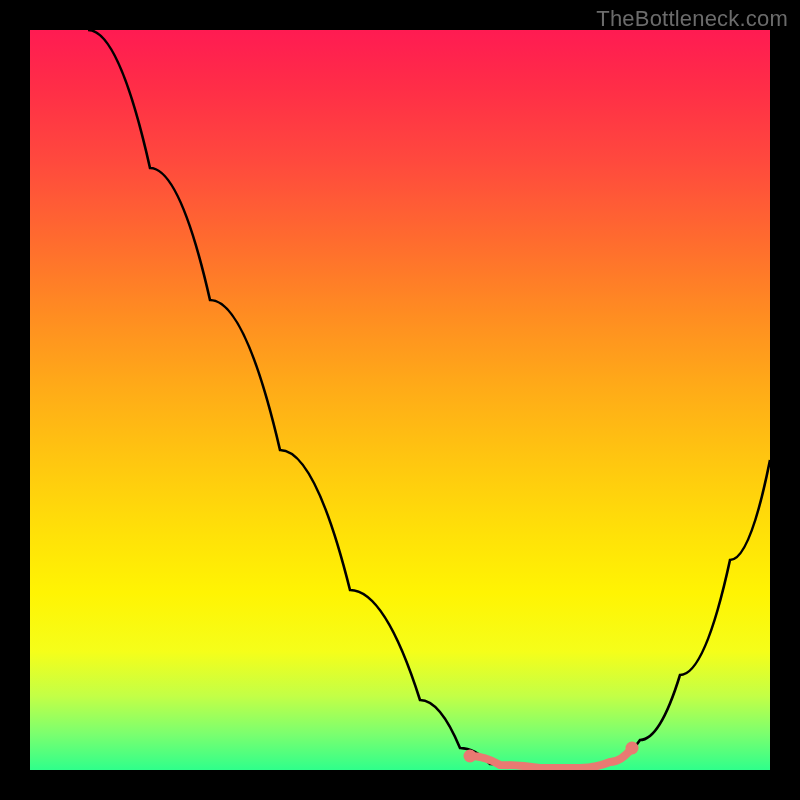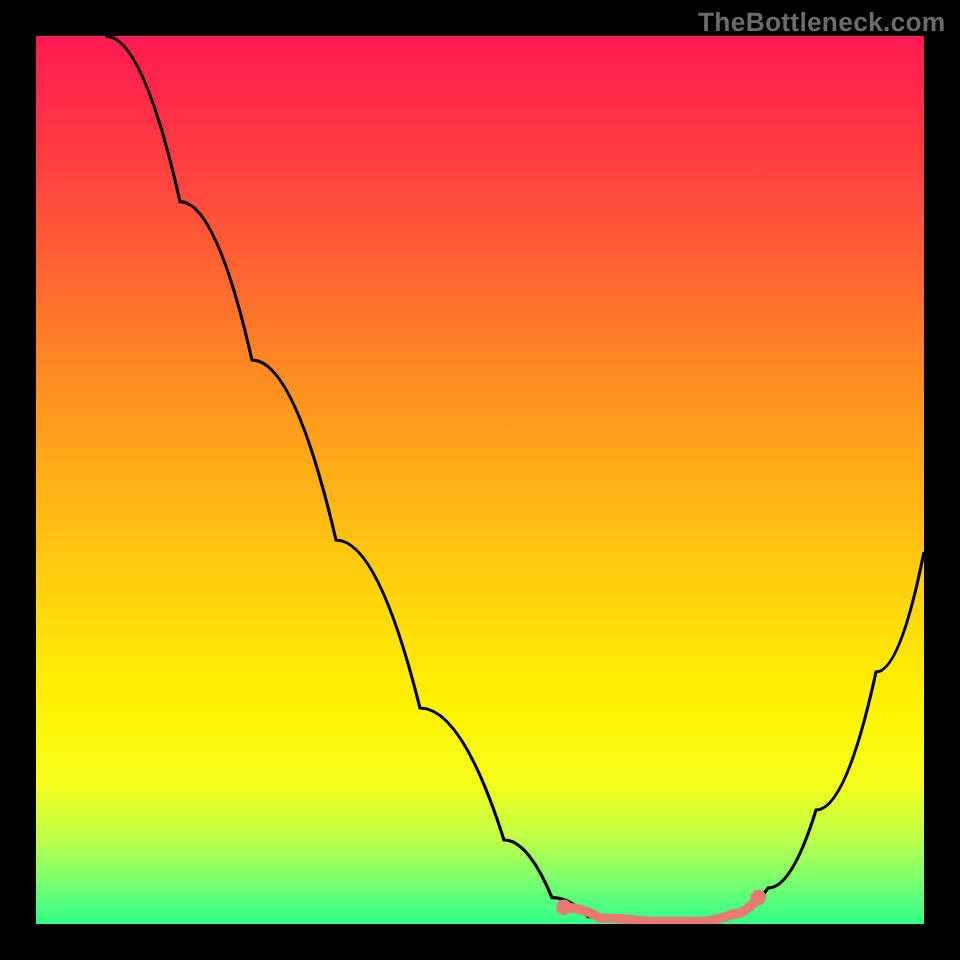--- a/index.html
+++ b/index.html
@@ -16,21 +16,21 @@
     width: 800px;
     height: 800px;
     background: #000;
   }
   .watermark {
     position: absolute;
     top: 6px;
     right: 12px;
     color: #6b6b6b;
     font-size: 22px;
-    font-weight: 700;
+    font-weight: 400;
     letter-spacing: 0.2px;
     user-select: none;
   }
   .plot-area {
     position: absolute;
     left: 30px;
     top: 30px;
     width: 740px;
     height: 740px;
     overflow: hidden;

